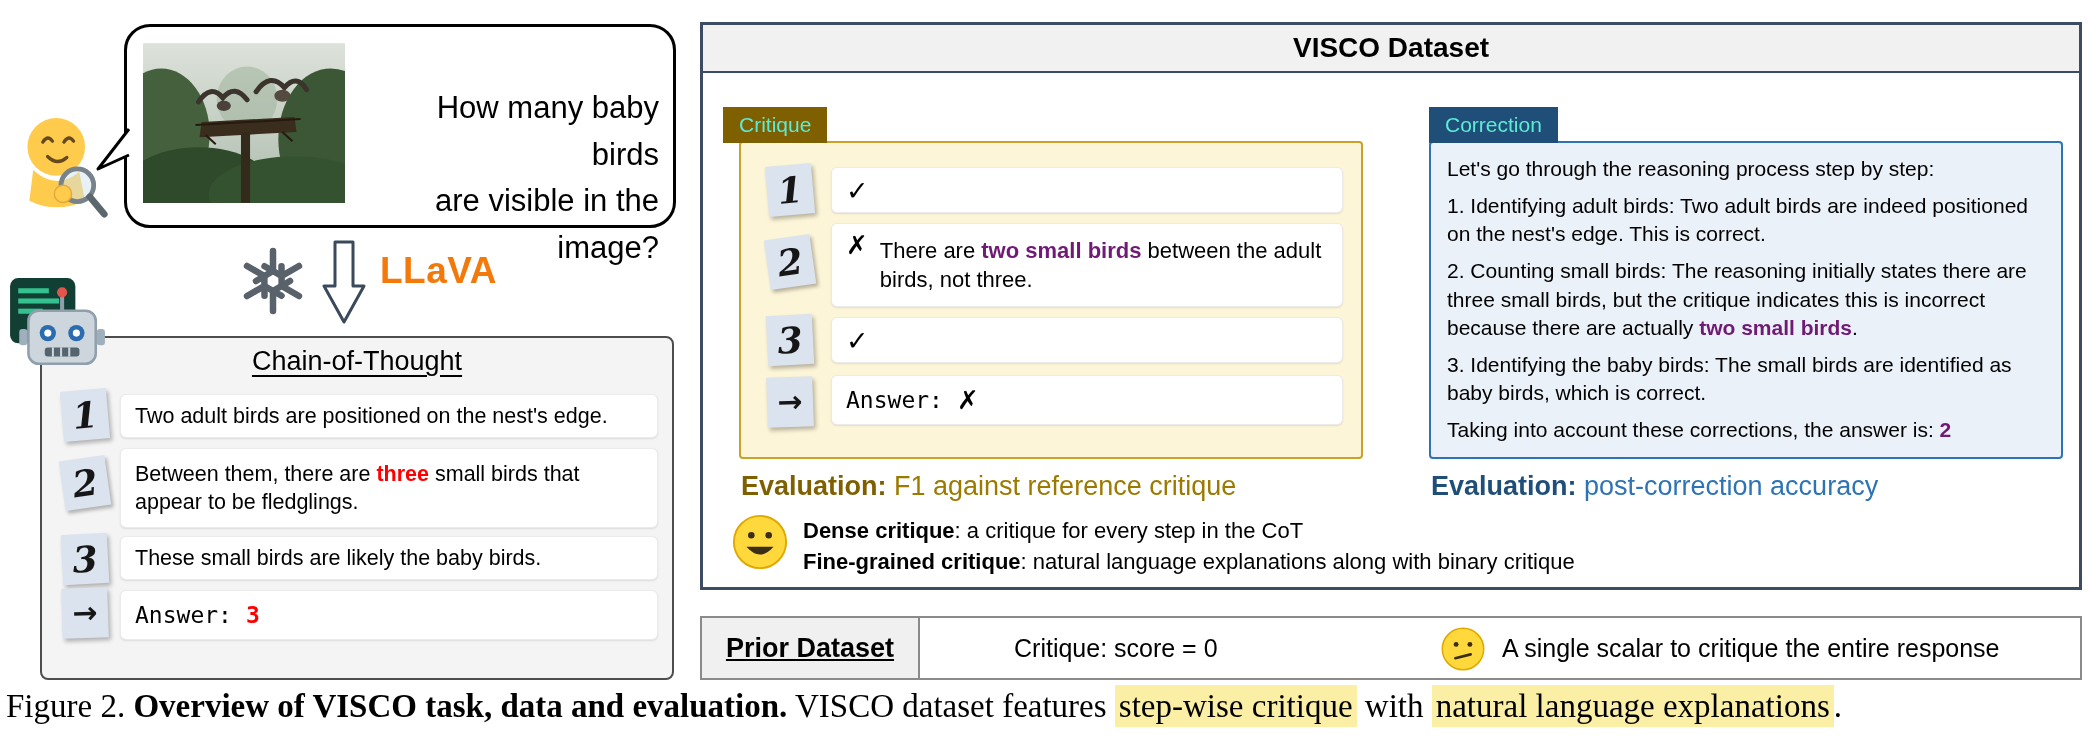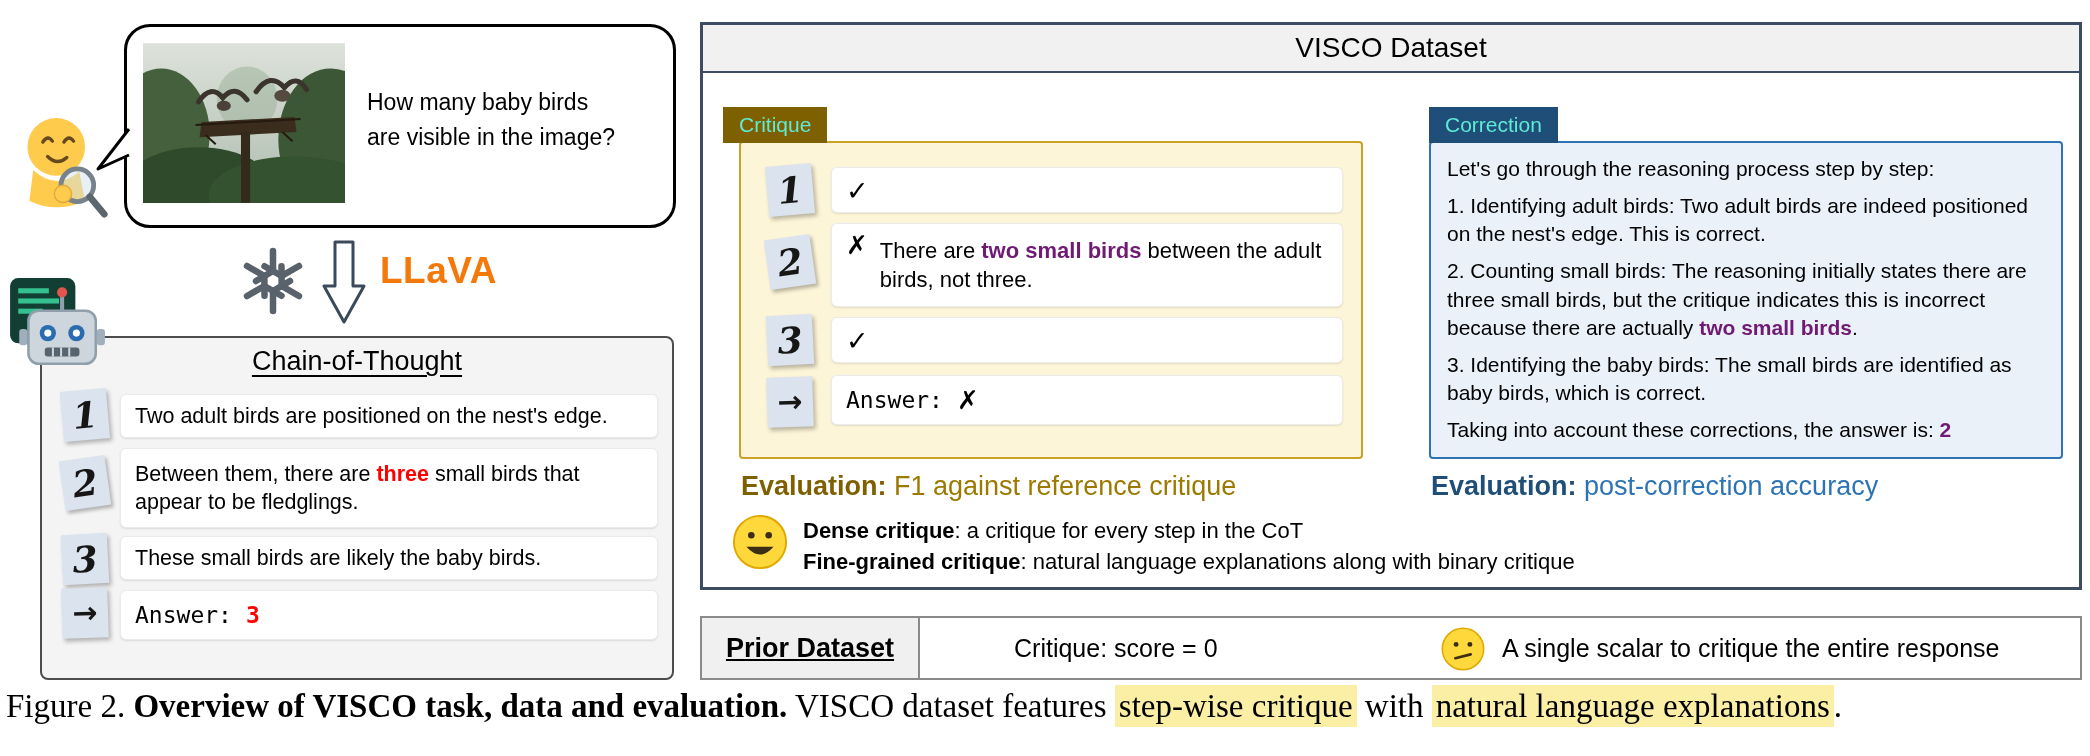--- a/index.html
+++ b/index.html
@@ -3,21 +3,21 @@
 <meta charset="utf-8">
 <style>
   html,body{margin:0;padding:0;background:#ffffff;}
   .canvas{position:relative;width:2090px;height:756px;background:#ffffff;
           font-family:"Liberation Sans",sans-serif;color:#000;}
   .abs{position:absolute;}
 
   
   .bubble{left:124px;top:24px;width:546px;height:198px;background:#fff;
           border:3px solid #000;border-radius:26px;}
-  .question{text-align:left;font-size:23px;line-height:1.5;}
+  .question{text-align:right;font-size:31px;line-height:1.5;}
 
   
   .llava{font-size:37px;font-weight:bold;color:#F4790B;letter-spacing:0.5px;}
 
   
   .cot-box{left:40px;top:336px;width:630px;height:340px;background:#f4f4f4;
            border:2.5px solid #4d4d4d;border-radius:8px;}
   .cot-title{left:0;right:0;top:8px;text-align:center;font-size:27px;
              text-decoration:underline;text-underline-offset:5px;}
 
@@ -47,21 +47,21 @@
   .em-green{color:#701a75;font-weight:bold;}
   .mark{font-family:"DejaVu Sans",sans-serif;font-size:27px;line-height:1;}
   .mark.xbold{font-weight:bold;font-size:26px;}
   .mark.lead{margin-right:12px;align-self:flex-start;margin-top:2px;}
 
   
   .visco{left:700px;top:22px;width:1382px;height:568px;background:#fff;
          border:3px solid #3E4C63;box-sizing:border-box;}
   .visco-header{height:46px;background:#f1f1f1;border-bottom:2px solid #3E4C63;
                 display:flex;align-items:center;justify-content:center;
-                font-size:28px;font-weight:normal;}
+                font-size:28px;font-weight:bold;}
   .tag{position:absolute;color:#5eead4;font-size:21px;padding:6px 16px;z-index:3;}
   .tag-critique{left:20px;top:82px;background:#7F6000;}
   .tag-correction{left:726px;top:82px;background:#1F4E79;}
   .critique-box{left:36px;top:116px;width:624px;height:318px;background:#FDF5D8;
                 border:2.5px solid #C9A227;border-radius:4px;box-sizing:border-box;}
   .correction-box{left:726px;top:116px;width:634px;height:318px;background:#EAF1F9;
                   border:2.5px solid #2E74B5;border-radius:4px;box-sizing:border-box;
                   padding:12px 16px;font-size:21px;line-height:1.34;overflow:hidden;}
   .correction-box p{margin:0 0 9px 0;}
   .correction-box p:last-child{margin-bottom:0;}

